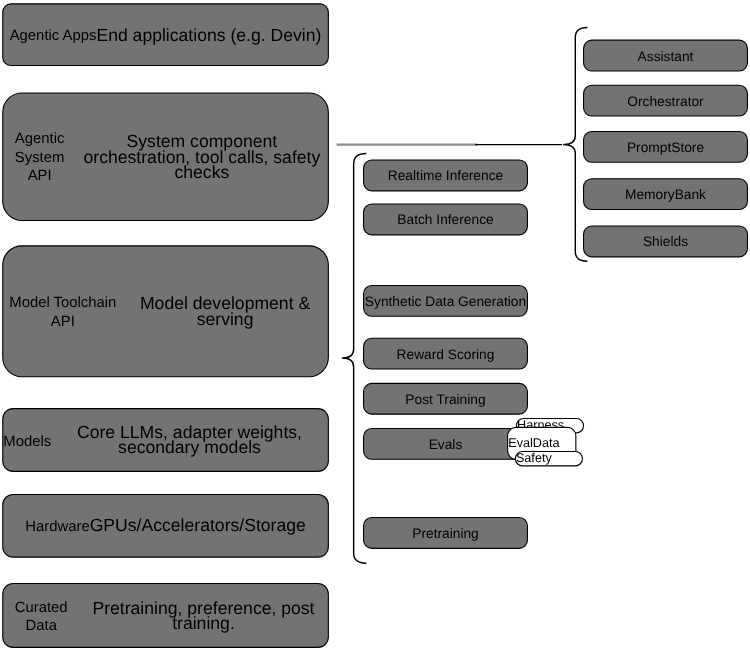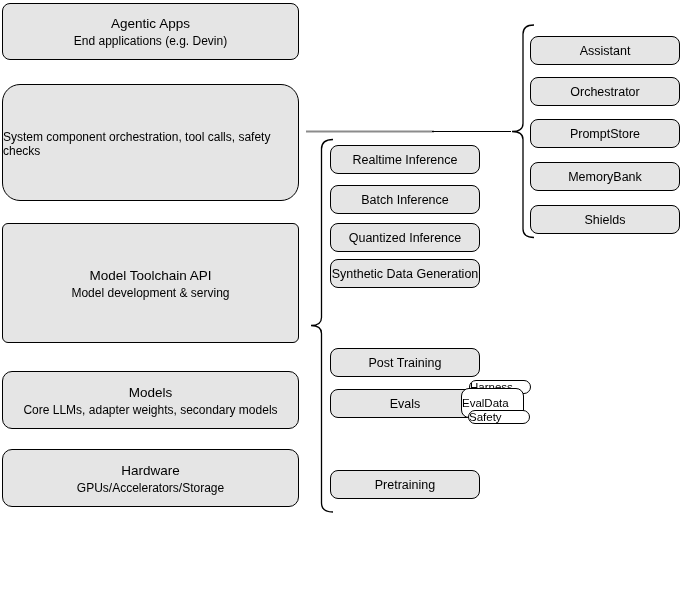--- a/index.html
+++ b/index.html
@@ -7,32 +7,32 @@
     position:relative;
     width:682px;height:591px;
     background:#ffffff;
     font-family:"Liberation Sans", sans-serif;
     color:#000000;
     overflow:hidden;
   }
   .node{
     position:absolute;
     box-sizing:border-box;
-    background:#e5e5e5;
+    background:#737373;
     border:1.3px solid #000000;
     display:flex;
-    flex-direction:column;
+    flex-direction:row;
     align-items:center;
     justify-content:center;
-    text-align:left;
+    text-align:center;
   }
   
   .lbox{ left:2px; width:297px; z-index:2; }
   .lbox .title{ font-size:13.5px; line-height:17px; }
-  .lbox .subtitle{ font-size:12px; line-height:14px; margin-top:2px; }
+  .lbox .subtitle{ font-size:16px; line-height:14px; margin-top:2px; }
   
   .mbox{ left:330px; width:150px; height:29px; border-radius:8px; font-size:12.5px; z-index:2; }
   .rbox{ left:530px; width:150px; height:29px; border-radius:8px; font-size:12.5px; z-index:2; }
   
   .tag{
     position:absolute;
     box-sizing:border-box;
     background:#ffffff;
     border:1.3px solid #000000;
     border-radius:8px;
@@ -60,50 +60,55 @@
 
     <path d="M 333 139.5 Q 321.5 139.5 321.5 149 L 321.5 317.5 Q 321.5 325.5 311 325.5 Q 321.5 325.5 321.5 333.5 L 321.5 503 Q 321.5 512 333 512" fill="none" stroke="#000000" stroke-width="1.3"></path>
   </svg>
 
   <div class="node lbox" style="top:3px;height:57px;border-radius:8px">
     <div class="title">Agentic Apps</div>
     <div class="subtitle">End applications (e.g. Devin)</div>
   </div>
 
   <div class="node lbox" style="top:84px;height:117px;border-radius:18px">
+    <div class="title">Agentic System API</div>
     <div class="subtitle">System component orchestration, tool calls, safety checks</div>
   </div>
 
-  <div class="node lbox" style="top:223px;height:120px;border-radius:6px">
+  <div class="node lbox" style="top:223px;height:120px;border-radius:18px">
     <div class="title">Model Toolchain API</div>
     <div class="subtitle">Model development &amp; serving</div>
   </div>
 
   <div class="node lbox" style="top:371px;height:58px;border-radius:10px">
     <div class="title">Models</div>
     <div class="subtitle">Core LLMs, adapter weights, secondary models</div>
   </div>
 
   <div class="node lbox" style="top:449px;height:58px;border-radius:10px">
     <div class="title">Hardware</div>
     <div class="subtitle">GPUs/Accelerators/Storage</div>
   </div>
 
+  <div class="node lbox" style="top:530px;height:59px;border-radius:10px">
+    <div class="title">Curated Data</div>
+    <div class="subtitle">Pretraining, preference, post training.</div>
+  </div>
 
   <div class="node mbox" style="top:145px">
     <span>Realtime Inference</span>
   </div>
   <div class="node mbox" style="top:185px">
     <span>Batch Inference</span>
   </div>
-  <div class="node mbox" style="top:223px">
-    <span>Quantized Inference</span>
-  </div>
   <div class="node mbox" style="top:259px">
     <span>Synthetic Data Generation</span>
+  </div>
+  <div class="node mbox" style="top:307px">
+    <span>Reward Scoring</span>
   </div>
   <div class="node mbox" style="top:348px">
     <span>Post Training</span>
   </div>
   <div class="node mbox" style="top:389px">
     <span>Evals</span>
   </div>
   <div class="node mbox" style="top:470px">
     <span>Pretraining</span>
   </div>

